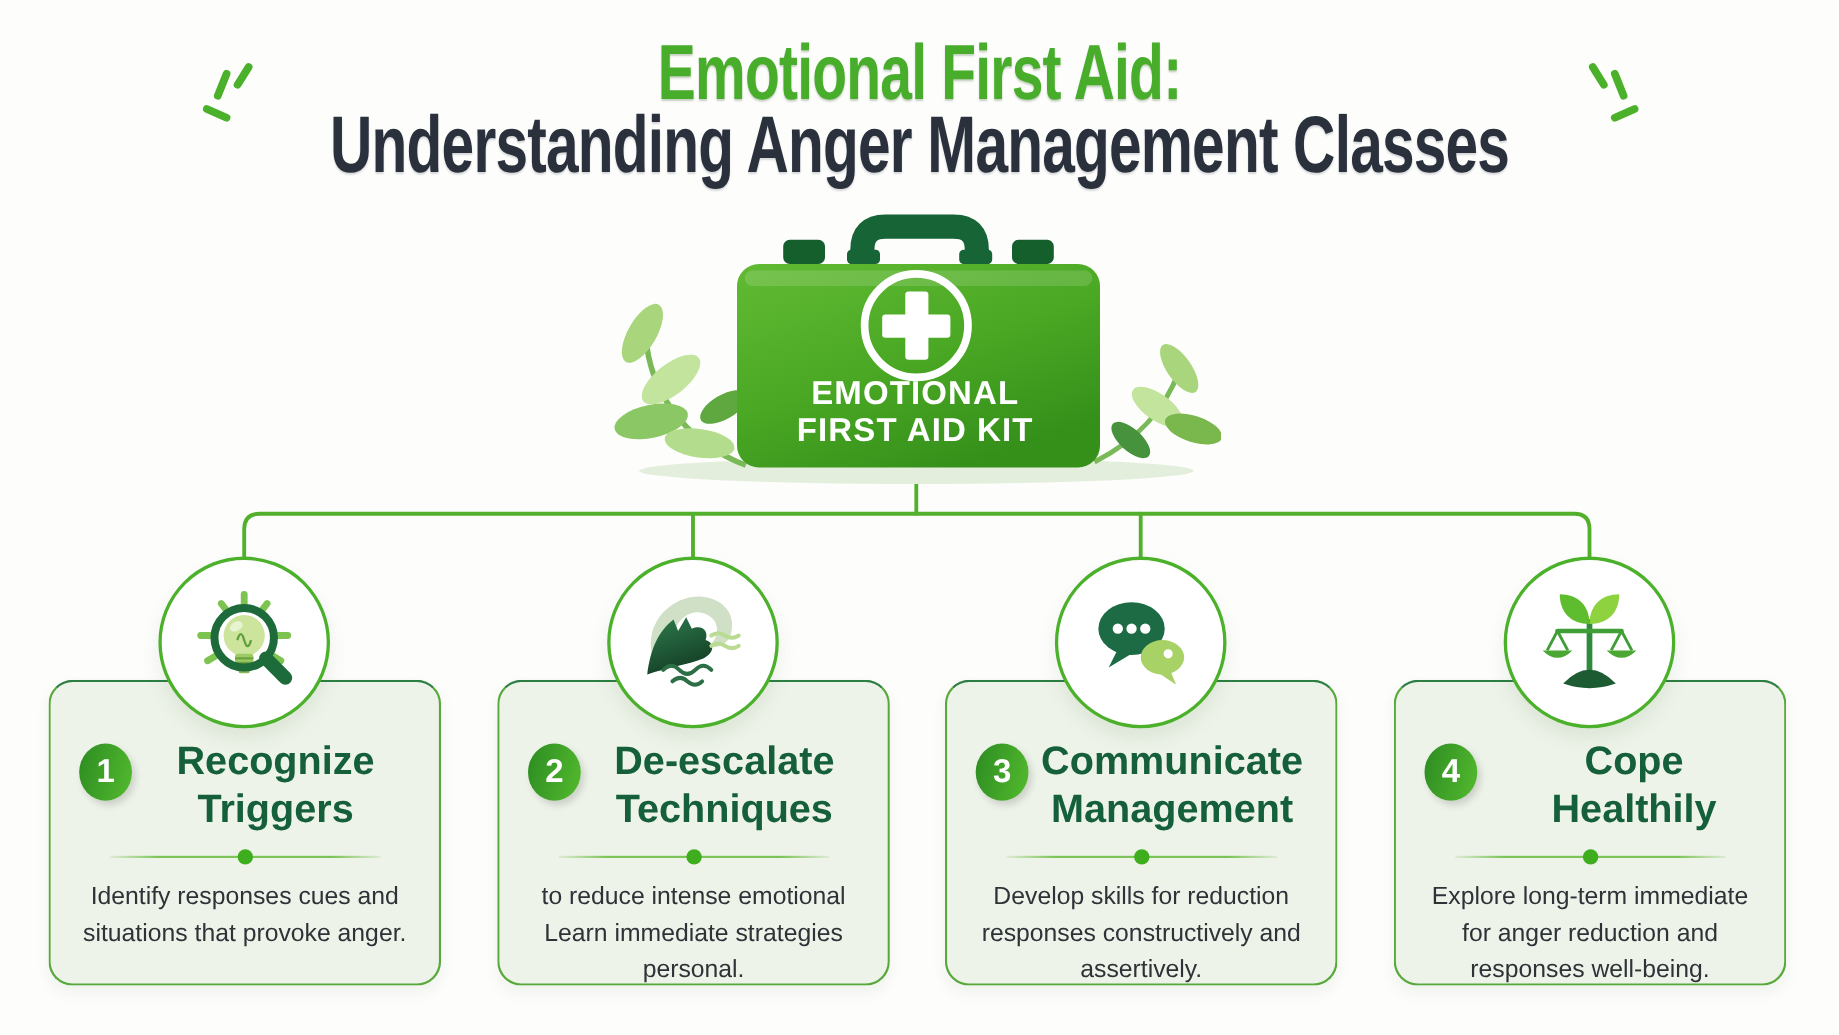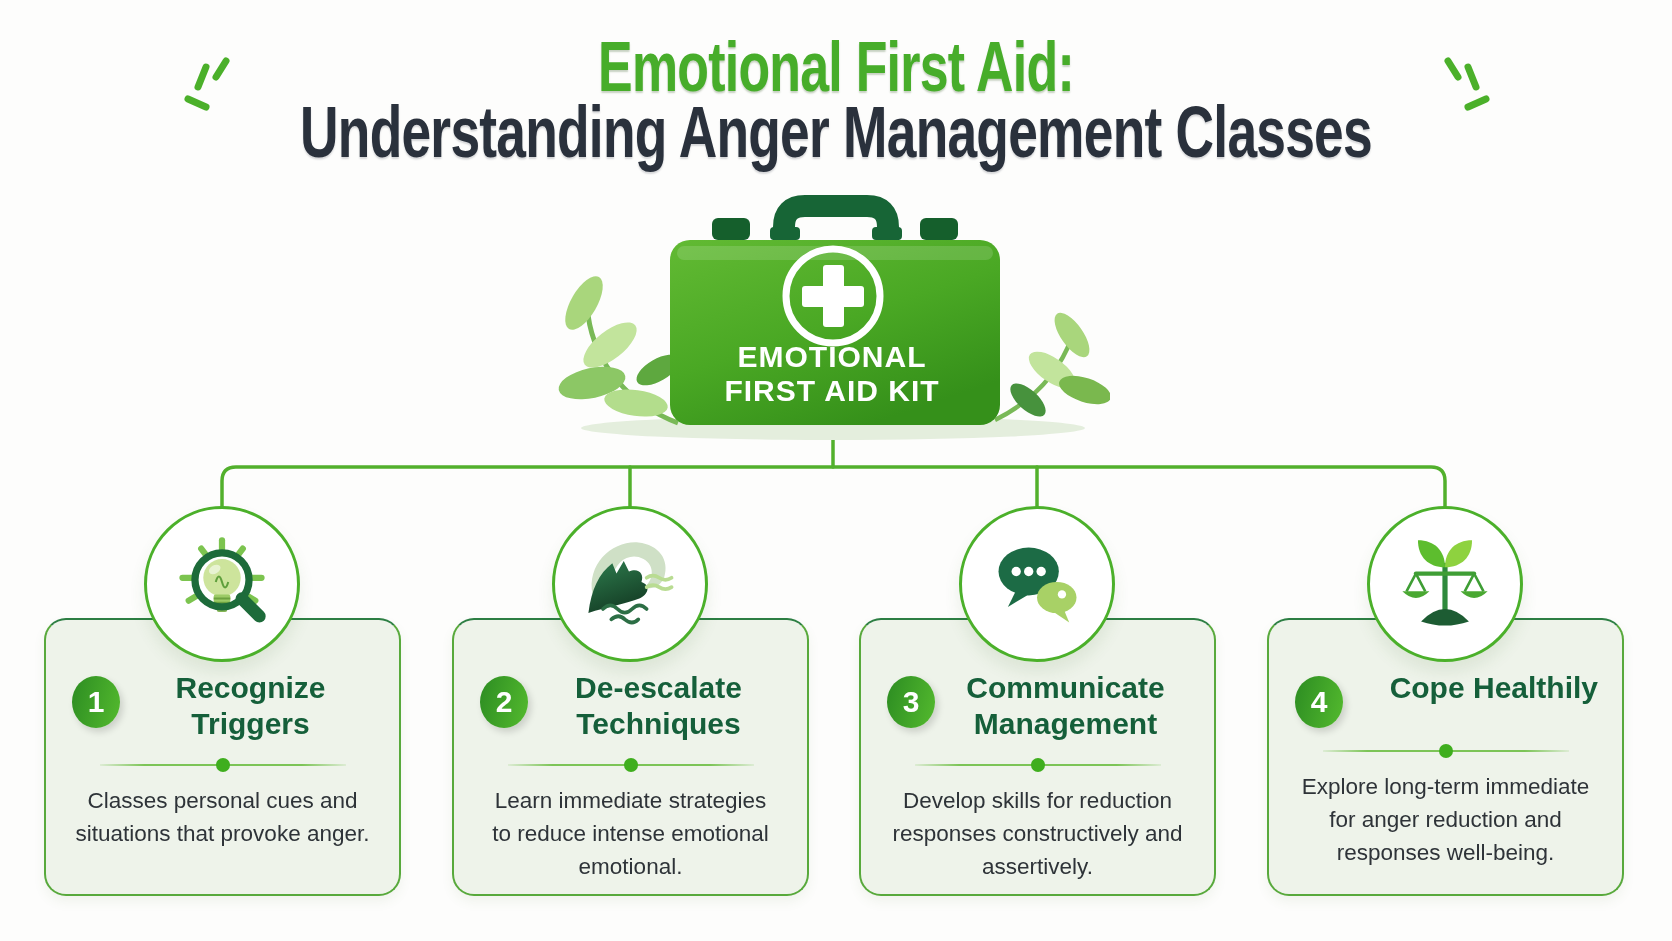--- a/index.html
+++ b/index.html
@@ -38,23 +38,23 @@
   .card-head{display:flex;align-items:flex-start;margin:50px 24px 0 26px;}
   .badge{
     flex:0 0 auto;width:48px;height:52px;border-radius:50%;margin-top:6px;
     background:linear-gradient(105deg,#2c8c22,#54ba2e);
     color:#ffffff;font-size:30px;font-weight:700;
     display:flex;align-items:center;justify-content:center;
     box-shadow:3px 4px 7px rgba(0,0,0,0.15);
   }
   .card-title{
     flex:1;margin-left:6px;text-align:center;
-    color:#155f3a;font-size:30px;font-weight:700;line-height:1.2;
-  }
-  .card.p4 .card-title{text-align:right;padding-left:24px;}
+    color:#155f3a;font-size:36px;font-weight:700;line-height:1.2;
+  }
+  .card.p4 .card-title{text-align:center;padding-left:24px;}
   .divider{position:relative;width:246px;height:14px;margin:16px auto 0;}
   .divider .line{
     position:absolute;left:0;right:0;top:6px;height:2px;
     background:linear-gradient(90deg,rgba(124,196,87,0.15),#7cc457 18%,#7cc457 82%,rgba(124,196,87,0.15));
   }
   .divider .dot{
     position:absolute;left:50%;top:0;width:14px;height:14px;margin-left:-7px;
     border-radius:50%;background:#3fae1e;
   }
   .card-desc{
@@ -217,39 +217,39 @@
   <div class="card p1">
     <div class="card-head">
       <div class="badge">1</div>
       <div class="card-title">Recognize Triggers</div>
     </div>
     <div class="divider">
         <div class="line"></div>
         <div class="dot"></div>
       </div>
     <div class="card-desc">
-      <div>Classes personal cues and</div>
+      <div>Identify responses cues and</div>
       <div>situations that provoke anger.</div>
       <div></div>
     </div>
   </div>
 
   <div class="card p2">
     <div class="card-head">
       <div class="badge">2</div>
       <div class="card-title">De-escalate Techniques</div>
     </div>
     <div class="divider">
         <div class="line"></div>
         <div class="dot"></div>
       </div>
     <div class="card-desc">
+      <div>to reduce intense emotional</div>
       <div>Learn immediate strategies</div>
-      <div>to reduce intense emotional</div>
-      <div>emotional.</div>
+      <div>personal.</div>
     </div>
   </div>
 
   <div class="card p3">
     <div class="card-head">
       <div class="badge">3</div>
       <div class="card-title">Communicate Management</div>
     </div>
     <div class="divider">
         <div class="line"></div>

